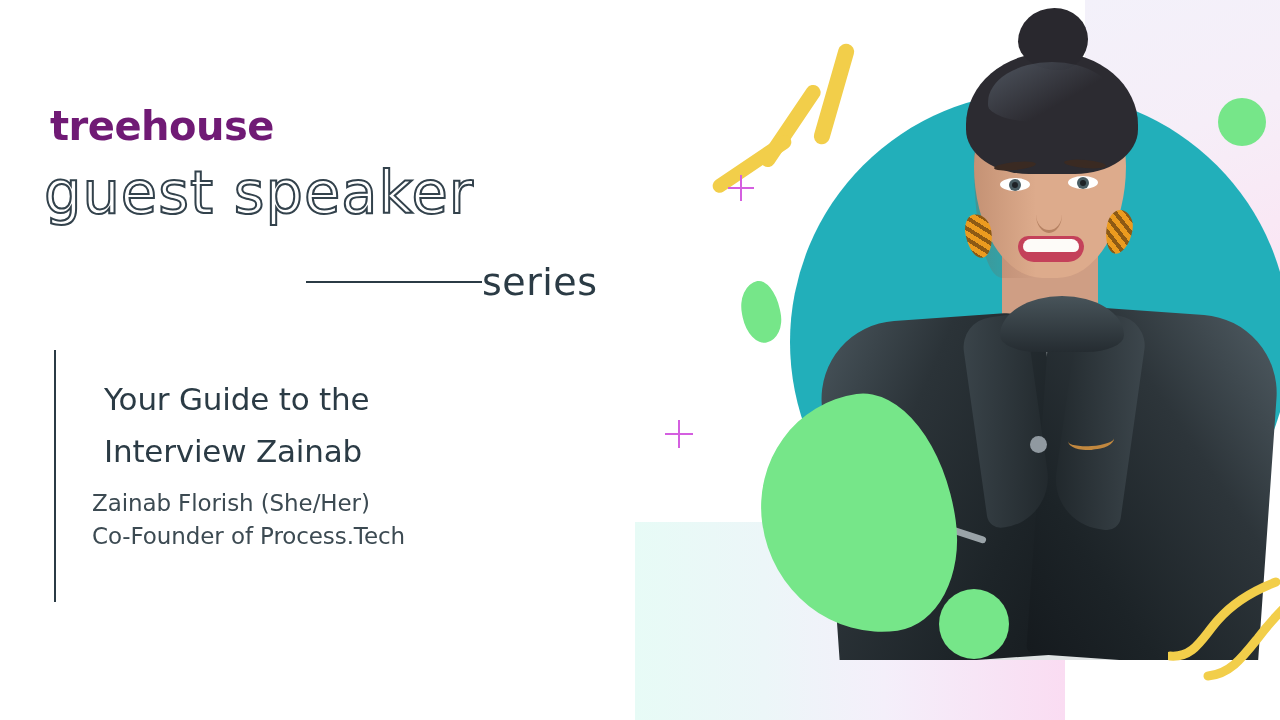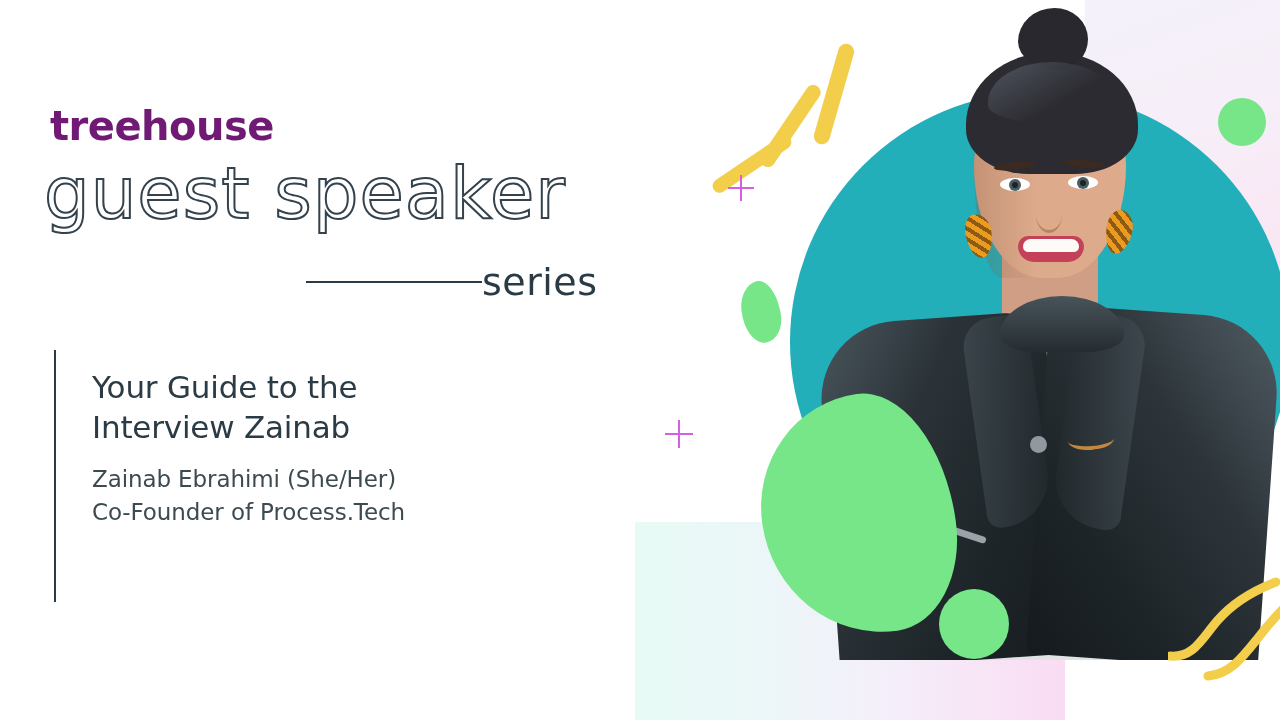--- a/index.html
+++ b/index.html
@@ -308,22 +308,22 @@
     top: 106px;
     font-size: 40px;
     font-weight: 600;
     letter-spacing: -0.5px;
     color: #701a75;
     line-height: 1;
   }
   .headline-outline {
     position: absolute;
     left: 44px;
-    top: 157px;
-    font-size: 72px;
+    top: 163px;
+    font-size: 59px;
     font-weight: 400;
     letter-spacing: 1px;
     line-height: 1;
     color: transparent;
     -webkit-text-stroke: 2px #33424c;
     white-space: nowrap;
   }
   .series-row {
     position: absolute;
     left: 306px;
@@ -360,21 +360,21 @@
     left: 92px;
     top: 368px;
     width: 520px;
   }
   .talk-title {
     font-size: 31px;
     font-weight: 500;
     color: #2b3b45;
     line-height: 1.28;
     letter-spacing: -0.2px;
-    margin: 0;
+    margin: 12px;
   }
   .speaker-name,
   .speaker-role {
     font-size: 23px;
     font-weight: 400;
     color: #3c4a52;
     line-height: 1.42;
     letter-spacing: -0.1px;
     margin: 0;
   }
@@ -456,17 +456,17 @@
   <div class="series-row">
     <div class="series-rule"></div>
     <div class="series-word">series</div>
   </div>
 
   <div class="vrule"></div>
 
   <div class="detail-block">
     <div class="talk-title">Your Guide to the</div>
     <div class="talk-title">Interview Zainab</div>
-    <div class="speaker-name">Zainab Ebrahimi (She/Her)</div>
+    <div class="speaker-name">Zainab Florish (She/Her)</div>
     <div class="speaker-role">Co-Founder of Process.Tech</div>
   </div>
 
 </div>
 
 </body></html>

